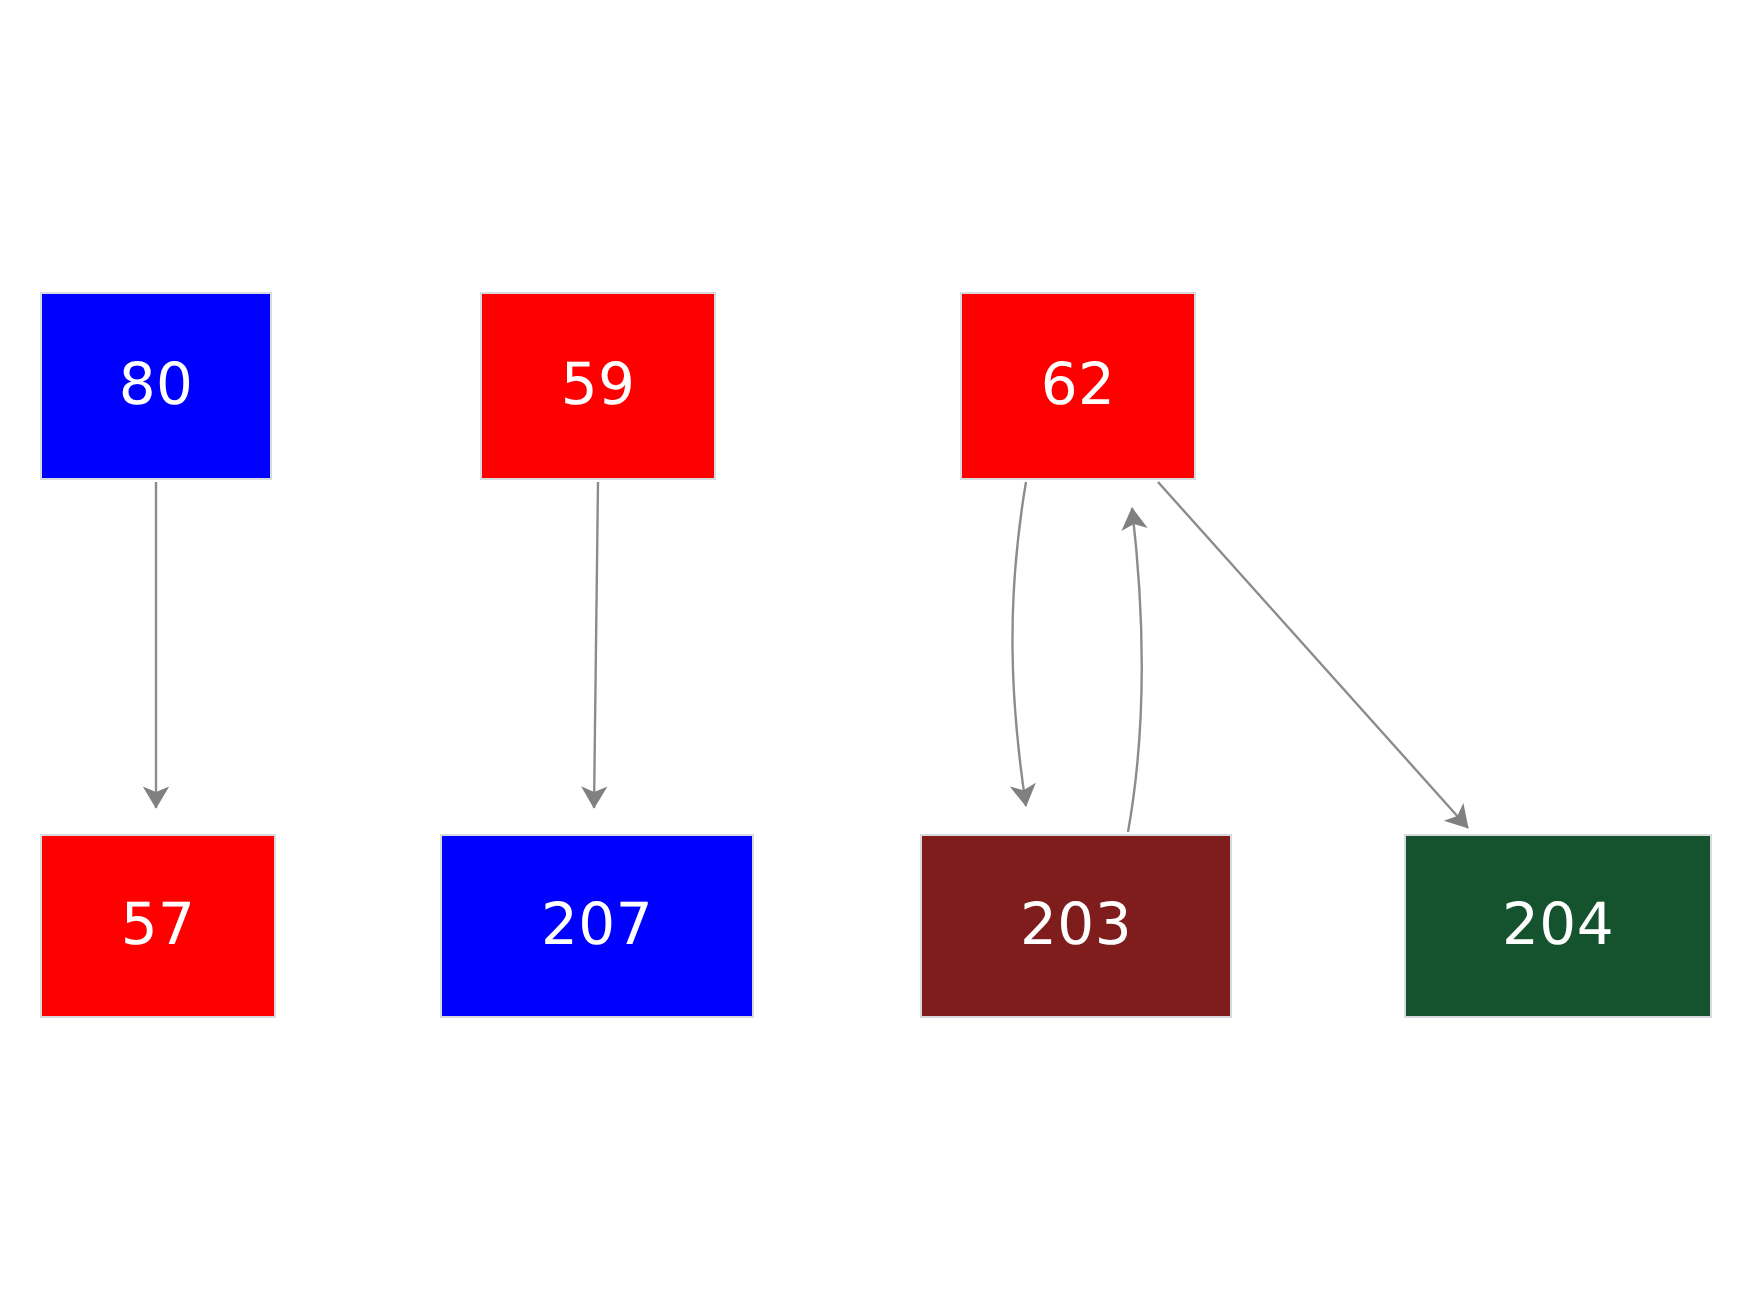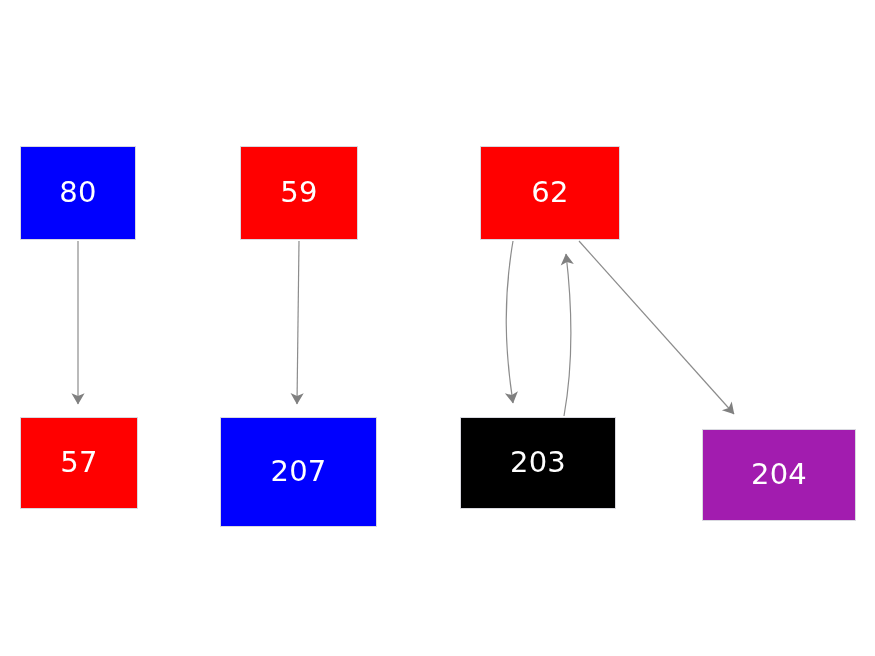--- a/index.html
+++ b/index.html
@@ -70,33 +70,33 @@
   </svg>
 
   <div class="node" style="left:20px; top:146px; width:116px; height:94px; background:#0000ff;">
     <span class="node-label">80</span>
   </div>
 
   <div class="node" style="left:240px; top:146px; width:118px; height:94px; background:#ff0000;">
     <span class="node-label">59</span>
   </div>
 
-  <div class="node" style="left:480px; top:146px; width:140px; height:94px; background:#ff0000;">
+  <div class="node" style="left:480px; top:146px; width:118px; height:94px; background:#ff0000;">
     <span class="node-label">62</span>
   </div>
 
   <div class="node" style="left:20px; top:417px; width:118px; height:92px; background:#ff0000;">
     <span class="node-label">57</span>
   </div>
 
-  <div class="node" style="left:220px; top:417px; width:157px; height:110px; background:#0000ff;">
+  <div class="node" style="left:220px; top:417px; width:157px; height:92px; background:#0000ff;">
     <span class="node-label">207</span>
   </div>
 
-  <div class="node" style="left:460px; top:417px; width:156px; height:92px; background:#000000;">
+  <div class="node" style="left:460px; top:417px; width:156px; height:92px; background:#7f1d1d;">
     <span class="node-label">203</span>
   </div>
 
-  <div class="node" style="left:702px; top:417px; width:154px; height:92px; background:#a21caf;margin-top:12px;">
+  <div class="node" style="left:702px; top:417px; width:154px; height:92px; background:#14532d;">
     <span class="node-label">204</span>
   </div>
 
 </div>
 
 </body></html>

